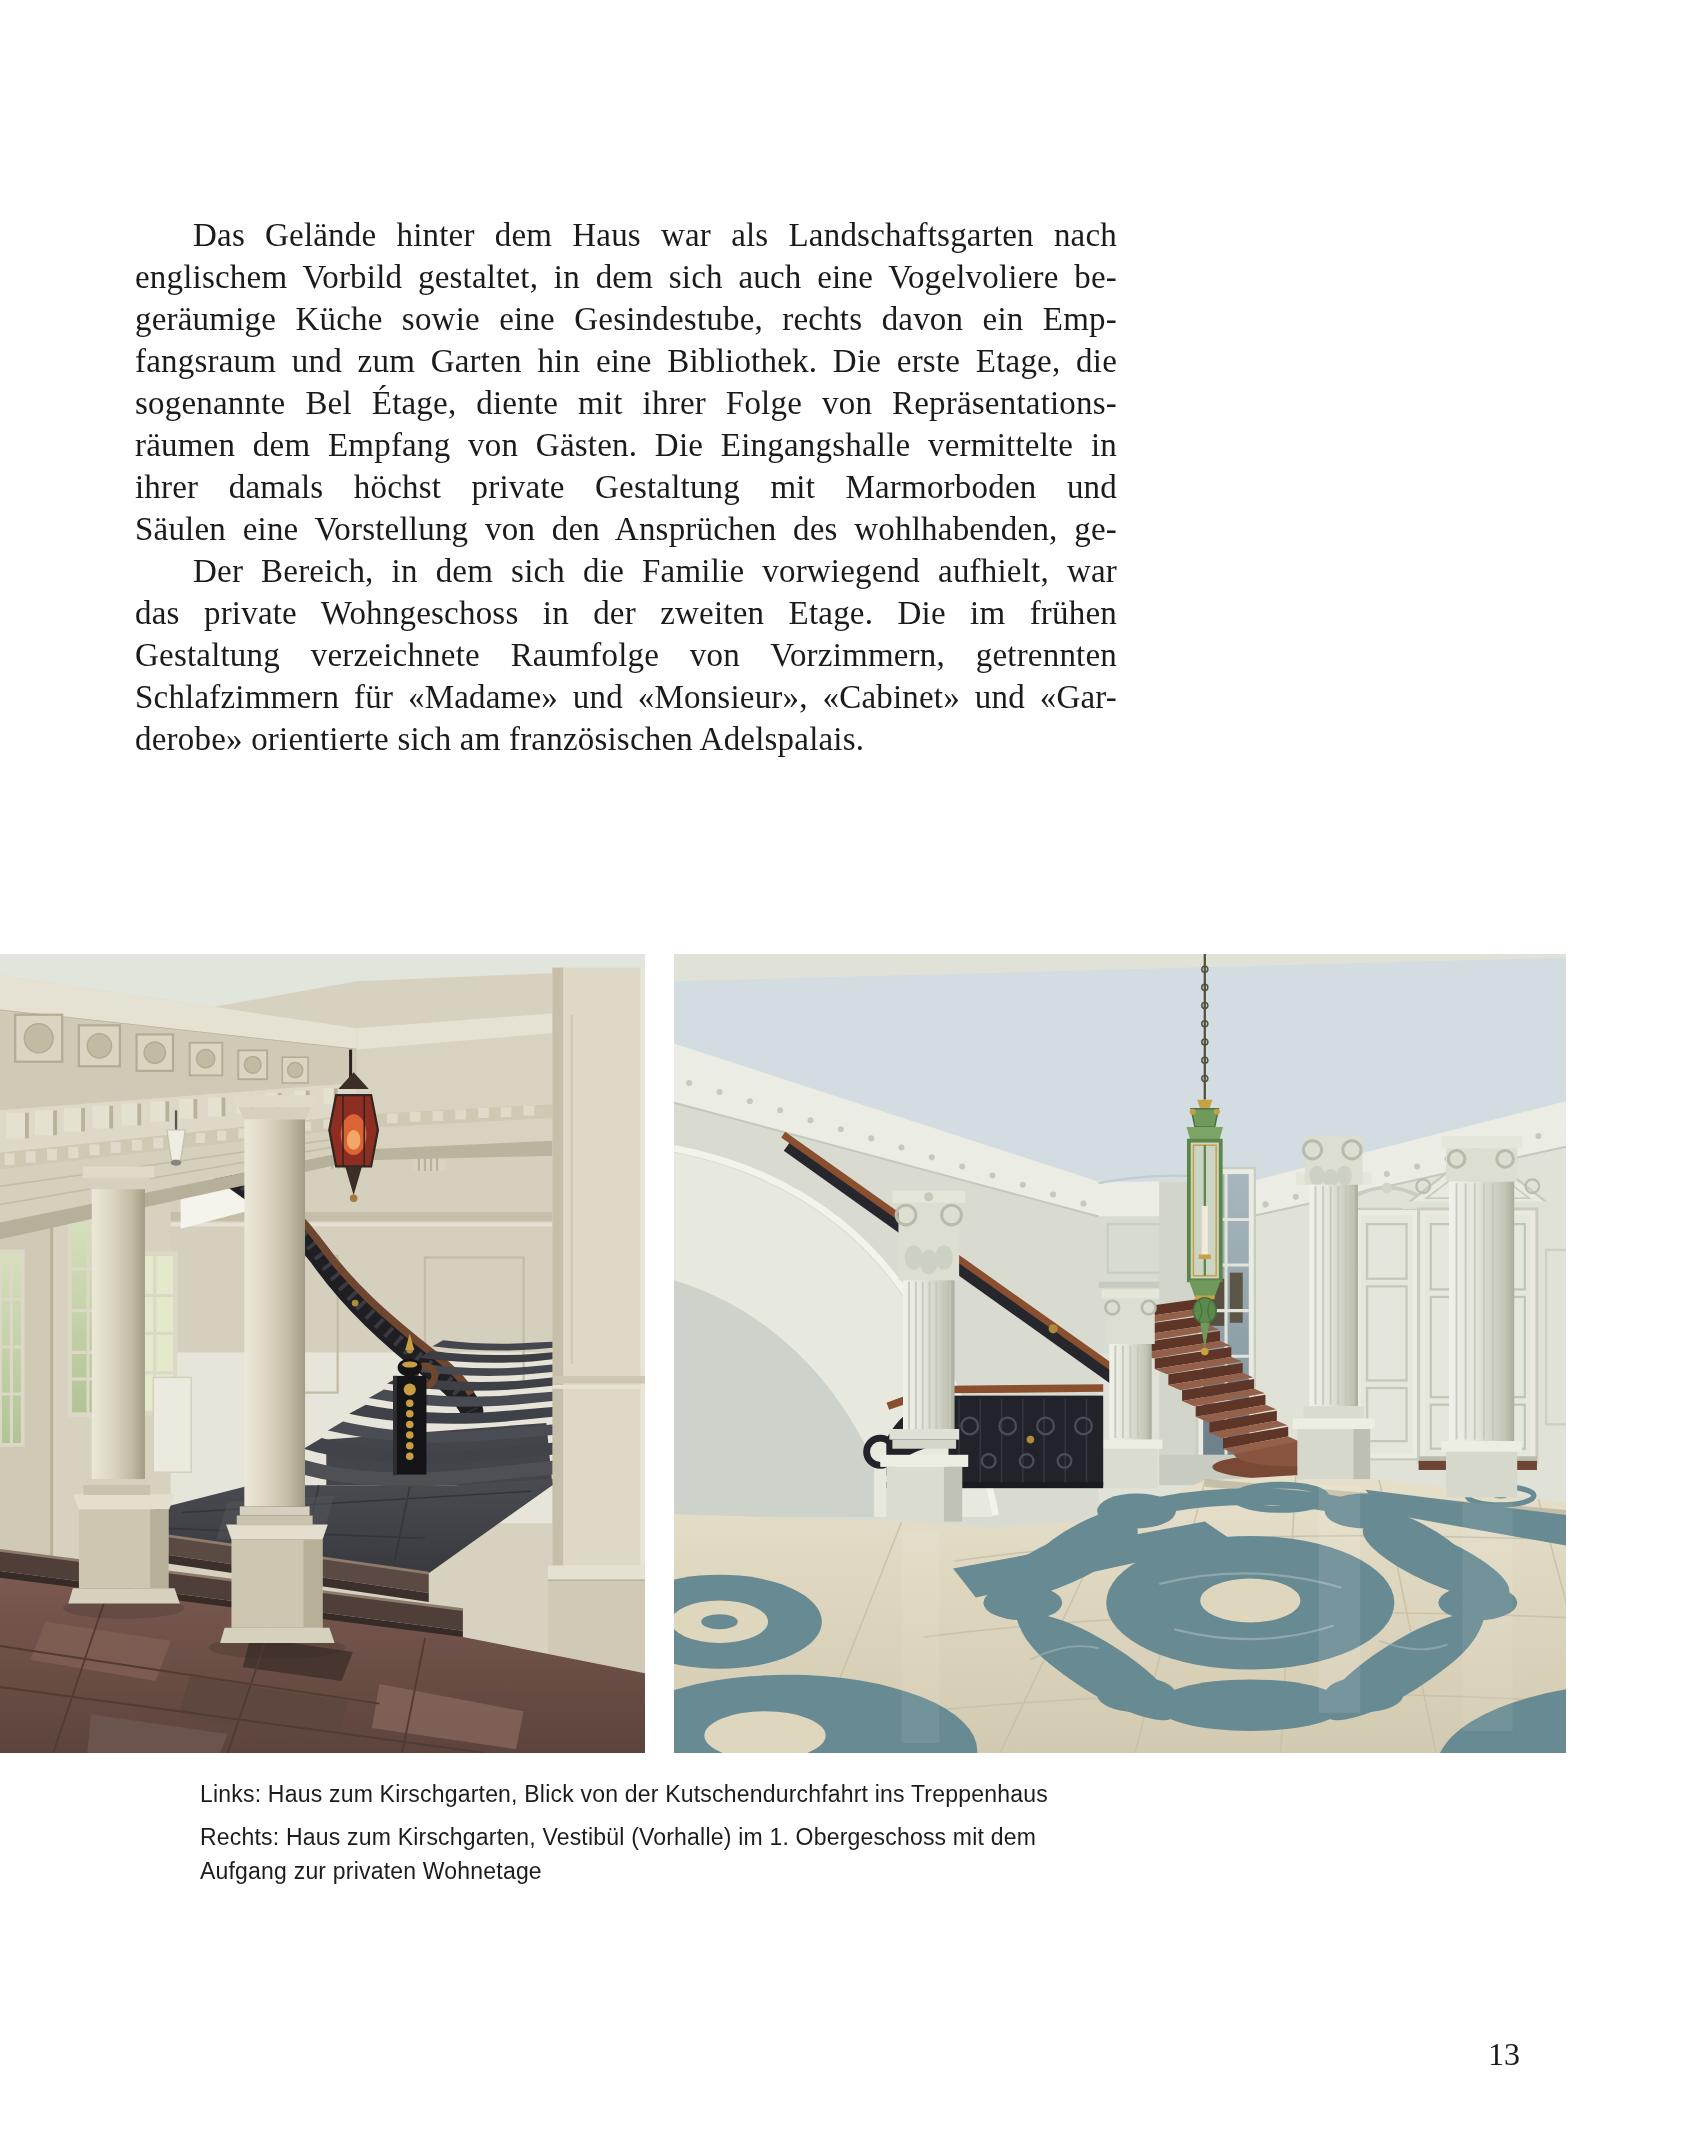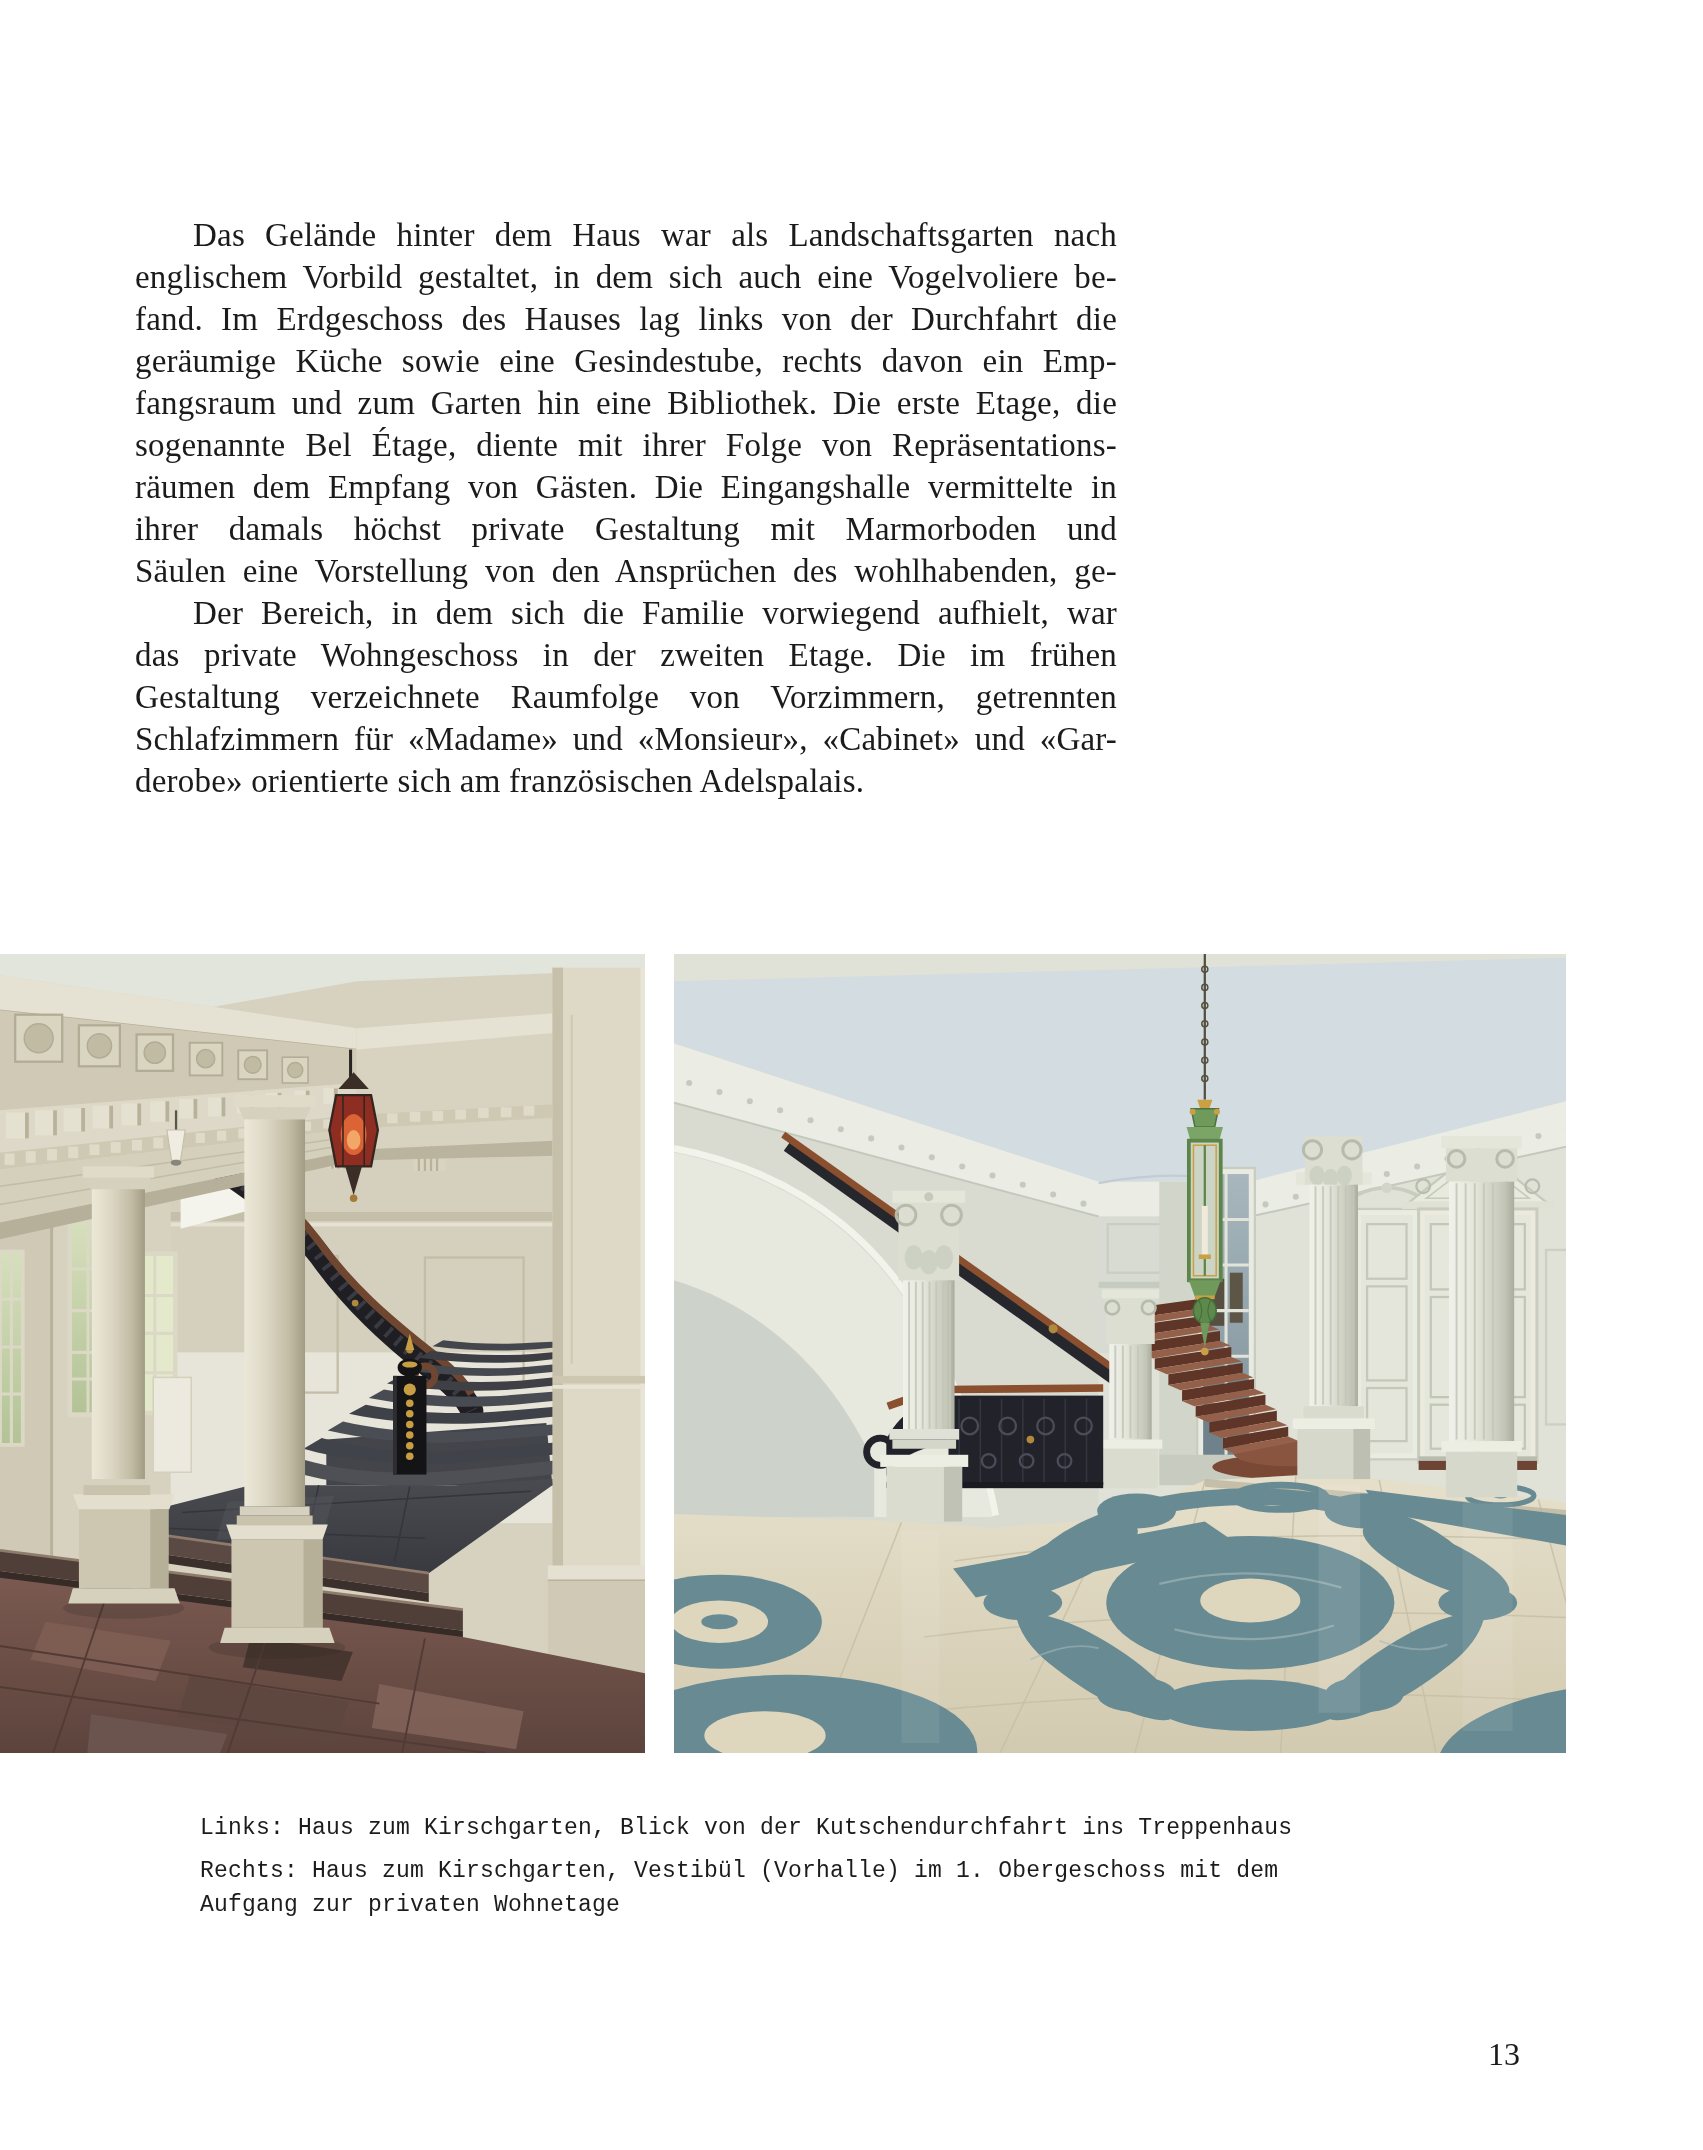--- a/index.html
+++ b/index.html
@@ -12,39 +12,38 @@
     font-size:33px; line-height:42px; color:#1b1b1b; letter-spacing:0.2px;
   }
   .t-line { text-align:justify; text-align-last:justify; white-space:normal; }
   .t-line.indent { text-indent:58px; }
   .t-line.last { text-align-last:left; }
   figure.photo { position:absolute; margin:0; top:954px; height:799px; overflow:hidden; }
   figure.photo.left  { left:0;    width:645px;  }
   figure.photo.right { left:674px; width:1029px; }
   figure.photo svg { display:block; width:100%; height:100%; }
   .caption {
-    position:absolute; left:200px; font-family:Liberation Mono, monospace;
-    font-size:23px; line-height:34px; color:#1c1c1c; letter-spacing:0.2px;margin-top:34px;
+    position:absolute; left:200px; font-family:Liberation Sans, sans-serif;
+    font-size:23px; line-height:34px; color:#1c1c1c; letter-spacing:0.2px;
   }
   .caption-left  { top:1777px; }
   .caption-right { top:1820px; }
   .pagenum {
     position:absolute; top:2036px; right:46px;
     font-size:32px; color:#1a1a1a; font-family:"Liberation Serif", serif;text-align:right;
   }
 </style>
 </head>
 <body>
 
 <div class="page">
 
   <div class="textblock" id="textblock">
       <div class="t-line indent">Das Gelände hinter dem Haus war als Landschaftsgarten nach</div>
       <div class="t-line">englischem Vorbild gestaltet, in dem sich auch eine Vogelvoliere be-</div>
-      <div class="t-line">fand. Im Erdgeschoss des Hauses lag links von der Durchfahrt die</div>
       <div class="t-line">geräumige Küche sowie eine Gesindestube, rechts davon ein Emp-</div>
       <div class="t-line">fangsraum und zum Garten hin eine Bibliothek. Die erste Etage, die</div>
       <div class="t-line">sogenannte Bel Étage, diente mit ihrer Folge von Repräsentations-</div>
       <div class="t-line">räumen dem Empfang von Gästen. Die Eingangshalle vermittelte in</div>
       <div class="t-line">ihrer damals höchst private Gestaltung mit Marmorboden und</div>
       <div class="t-line">Säulen eine Vorstellung von den Ansprüchen des wohlhabenden, ge-</div>
       <div class="t-line indent">Der Bereich, in dem sich die Familie vorwiegend aufhielt, war</div>
       <div class="t-line">das private Wohngeschoss in der zweiten Etage. Die im frühen</div>
       <div class="t-line">Gestaltung verzeichnete Raumfolge von Vorzimmern, getrennten</div>
       <div class="t-line">Schlafzimmern für «Madame» und «Monsieur», «Cabinet» und «Gar-</div>

